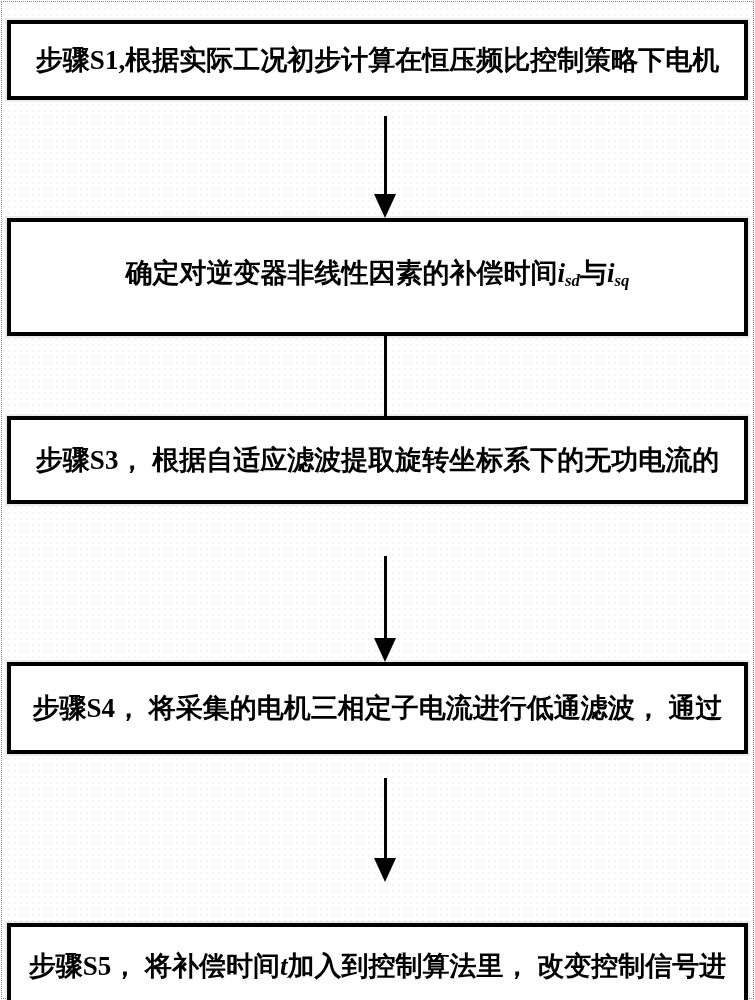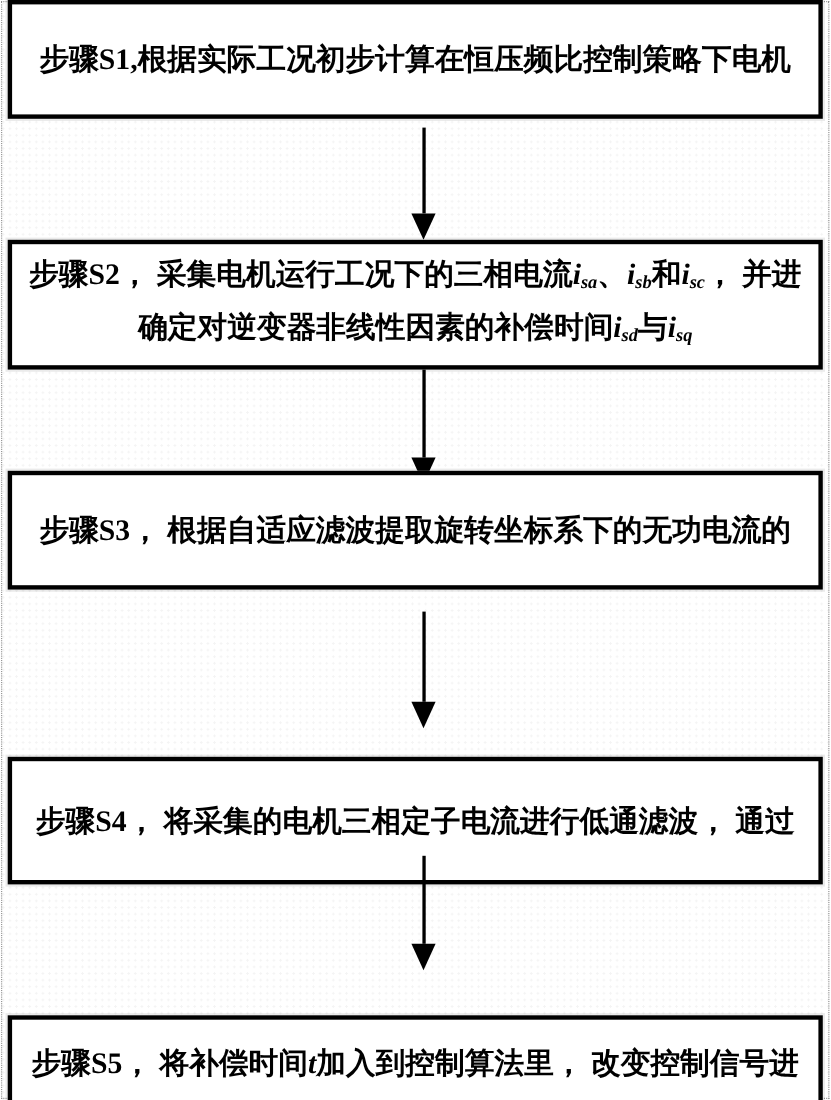--- a/index.html
+++ b/index.html
@@ -79,49 +79,48 @@
     border-right: 11px solid transparent;
     border-top: 24px solid #000;
   }
 </style>
 </head>
 <body>
 
 <div class="page">
   <div class="frame"></div>
 
-  <section class="box" style="top:0;height:108px">
+  <section class="box" style="top:20px;height:80px">
       <div class="line"><span>步骤S1,根据实际工况初步计算在恒压频比控制策略下电机</span></div>
     </section>
 
   <div class="arrow" style="top:116px;height:102px">
     <i class="shaft"></i>
     <i class="head"></i>
   </div>
 
   <section class="box" style="top:218px;height:118px">
-      <div class="line"><span>步骤S2， 采集电机运行工况下的三相电流</span><span class="var">i</span><span class="var sub">sa</span><span>、</span><span class="var">i</span><span class="var sub">sb</span><span>和</span><span class="var">i</span><span class="var sub">sc</span><span>， 并进</span></div>
       <div class="line"><span>确定对逆变器非线性因素的补偿时间</span><span class="var">i</span><span class="var sub">sd</span><span>与</span><span class="var">i</span><span class="var sub">sq</span></div>
     </section>
 
   <div class="arrow" style="top:336px;height:104px">
     <i class="shaft"></i>
     <i class="head"></i>
   </div>
 
-  <section class="box" style="top:428px;height:108px">
+  <section class="box" style="top:416px;height:88px">
       <div class="line"><span>步骤S3， 根据自适应滤波提取旋转坐标系下的无功电流的</span></div>
     </section>
 
   <div class="arrow" style="top:556px;height:106px">
     <i class="shaft"></i>
     <i class="head"></i>
   </div>
 
-  <section class="box" style="top:688px;height:116px">
+  <section class="box" style="top:662px;height:92px">
       <div class="line"><span>步骤S4， 将采集的电机三相定子电流进行低通滤波， 通过</span></div>
     </section>
 
   <div class="arrow" style="top:778px;height:104px">
     <i class="shaft"></i>
     <i class="head"></i>
   </div>
 
   <section class="box" style="top:923px;height:86px">
       <div class="line"><span>步骤S5， 将补偿时间</span><span class="var">t</span><span>加入到控制算法里， 改变控制信号进</span></div>

